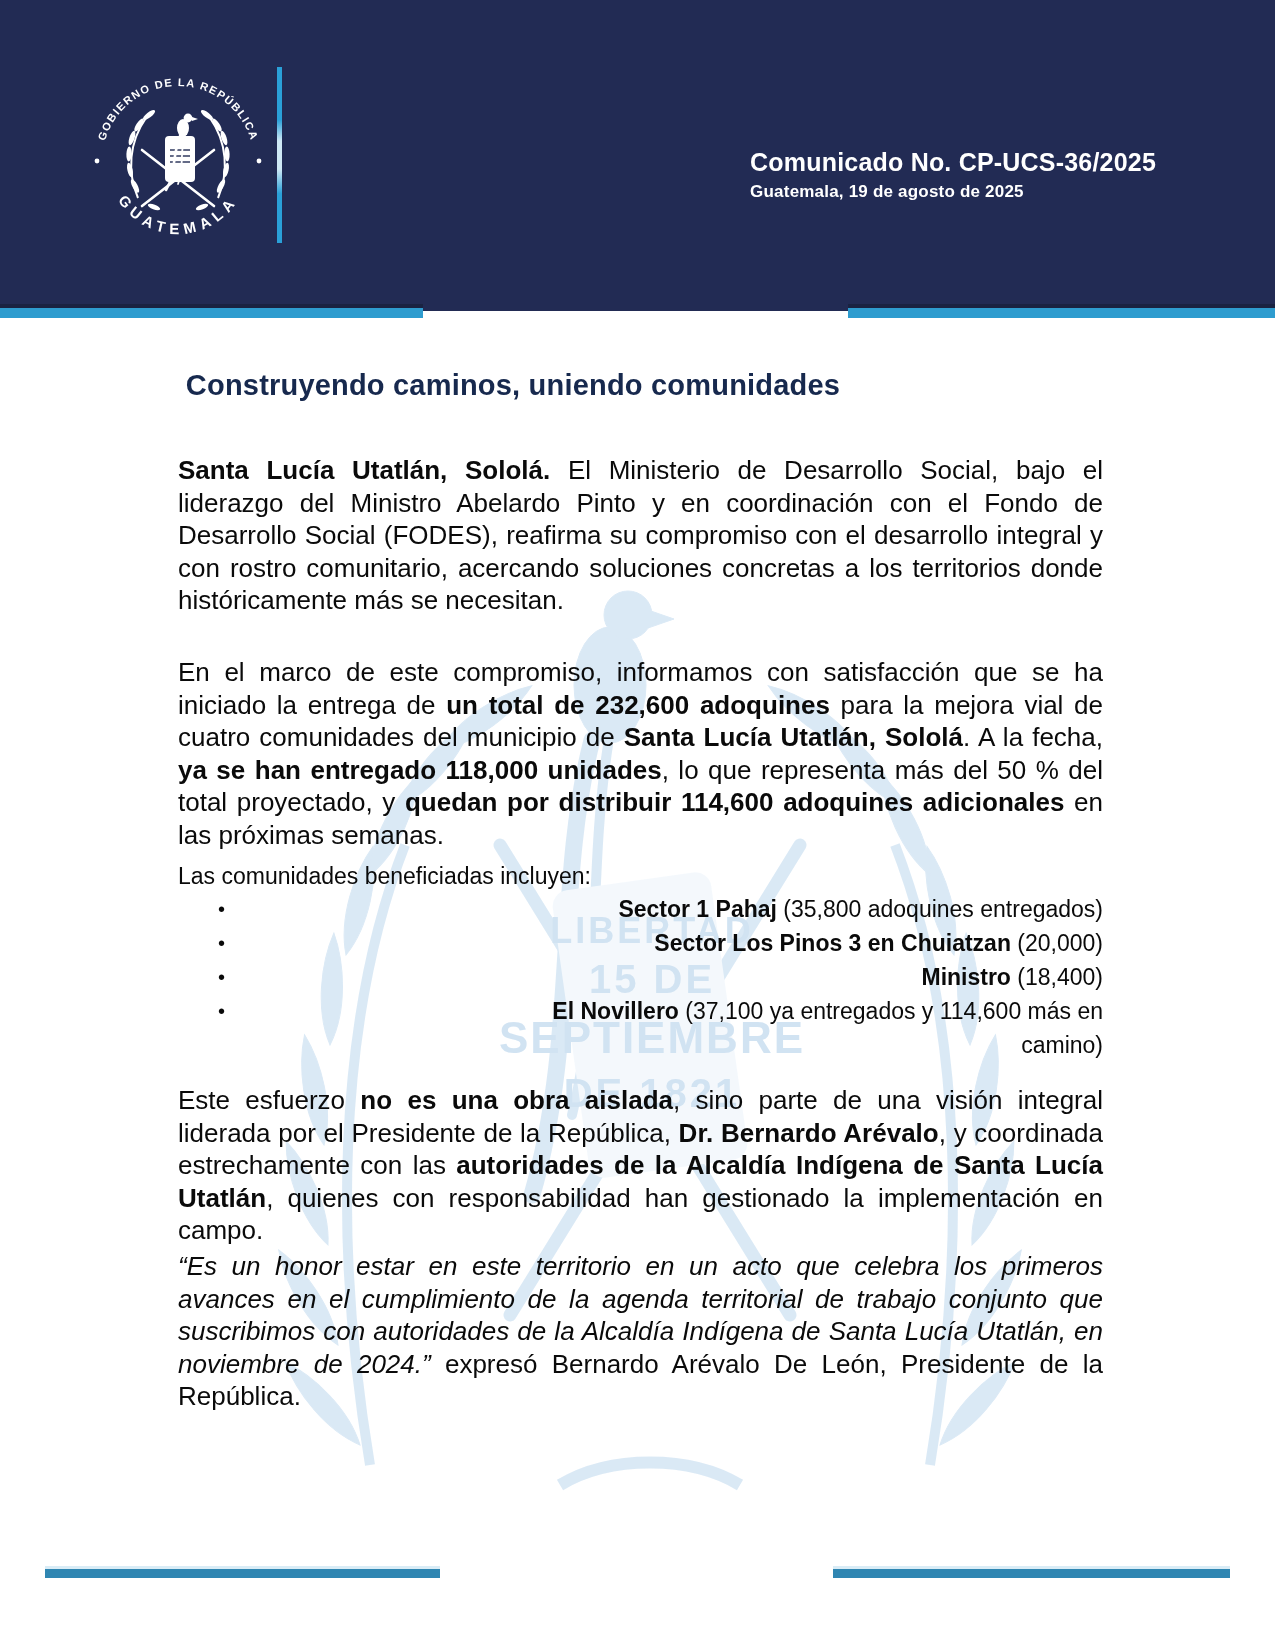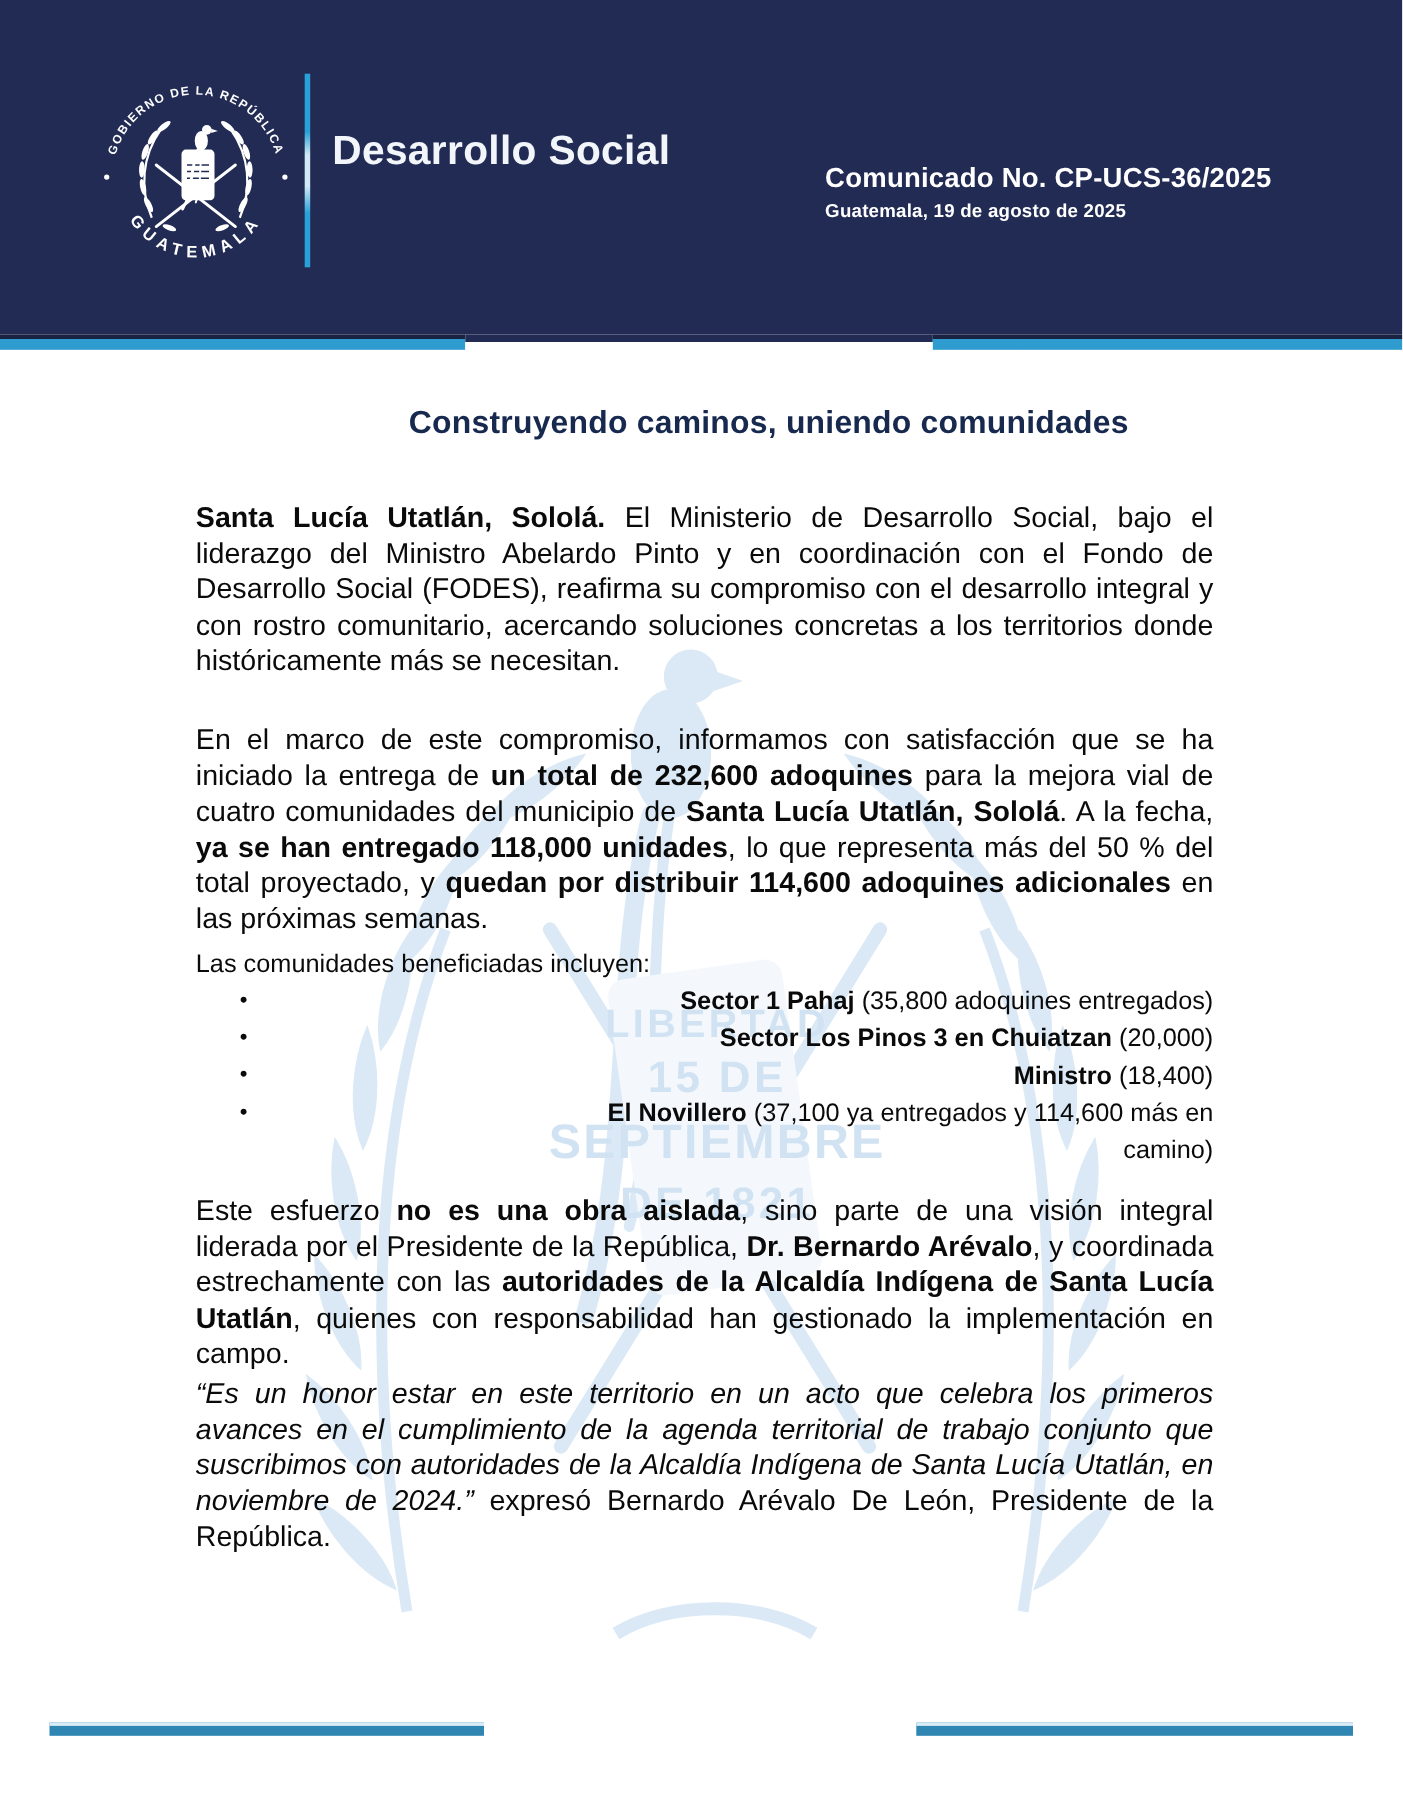--- a/index.html
+++ b/index.html
@@ -39,21 +39,21 @@
   .wordmark .line2{font-size:37px;font-weight:700;letter-spacing:.3px;line-height:42px;}
   .comunicado{
     position:absolute;right:119px;top:147px;color:#ffffff;font-weight:700;
   }
   .comunicado .no{font-size:25px;line-height:31px;letter-spacing:.2px;}
   .comunicado .date{font-size:17px;line-height:27px;letter-spacing:.2px;}
   
   .watermark{position:absolute;left:210px;top:555px;width:880px;height:960px;opacity:.5;z-index:0;pointer-events:none;}
   
   .doc-title{
-    position:absolute;left:0;top:350px;width:1026px;text-align:right;
+    position:absolute;left:0;top:350px;width:1026px;text-align:center;
     font-size:29px;font-weight:700;color:#17294e;z-index:1;letter-spacing:.2px;
   }
   .col{position:absolute;left:178px;width:925px;z-index:1;}
   .para{font-size:26px;line-height:32.5px;text-align:justify;}
   .para strong{font-weight:700;}
   .para em{font-style:italic;}
   .p1{top:428px;}
   .p2{top:630px;}
   .list-intro{top:860px;font-size:23px;line-height:32.5px;}
   .bullets{top:892px;list-style:none;margin:0;padding:0;}
@@ -137,21 +137,20 @@
           <path d="M108,59 l6,2 -6,2 z"></path>
           <path d="M96,78 C88,98 92,116 82,132" fill="none" stroke="#ffffff" stroke-width="2.6" stroke-linecap="round"></path>
           <path d="M100,79 C96,98 100,112 94,126" fill="none" stroke="#ffffff" stroke-width="1.8" stroke-linecap="round"></path>
         </g>
       </g>
     </svg>
 
     <div class="header-divider"></div>
 
     <div class="wordmark">
-      <div class="line2">Desarrollo Social</div>
     </div>
 
     <div class="comunicado">
       <div class="no">Comunicado No. CP-UCS-36/2025</div>
       <div class="date">Guatemala, 19 de agosto de 2025</div>
     </div>
   </div>
 
   <div class="header-sub">
     <div class="sub-left"></div>

